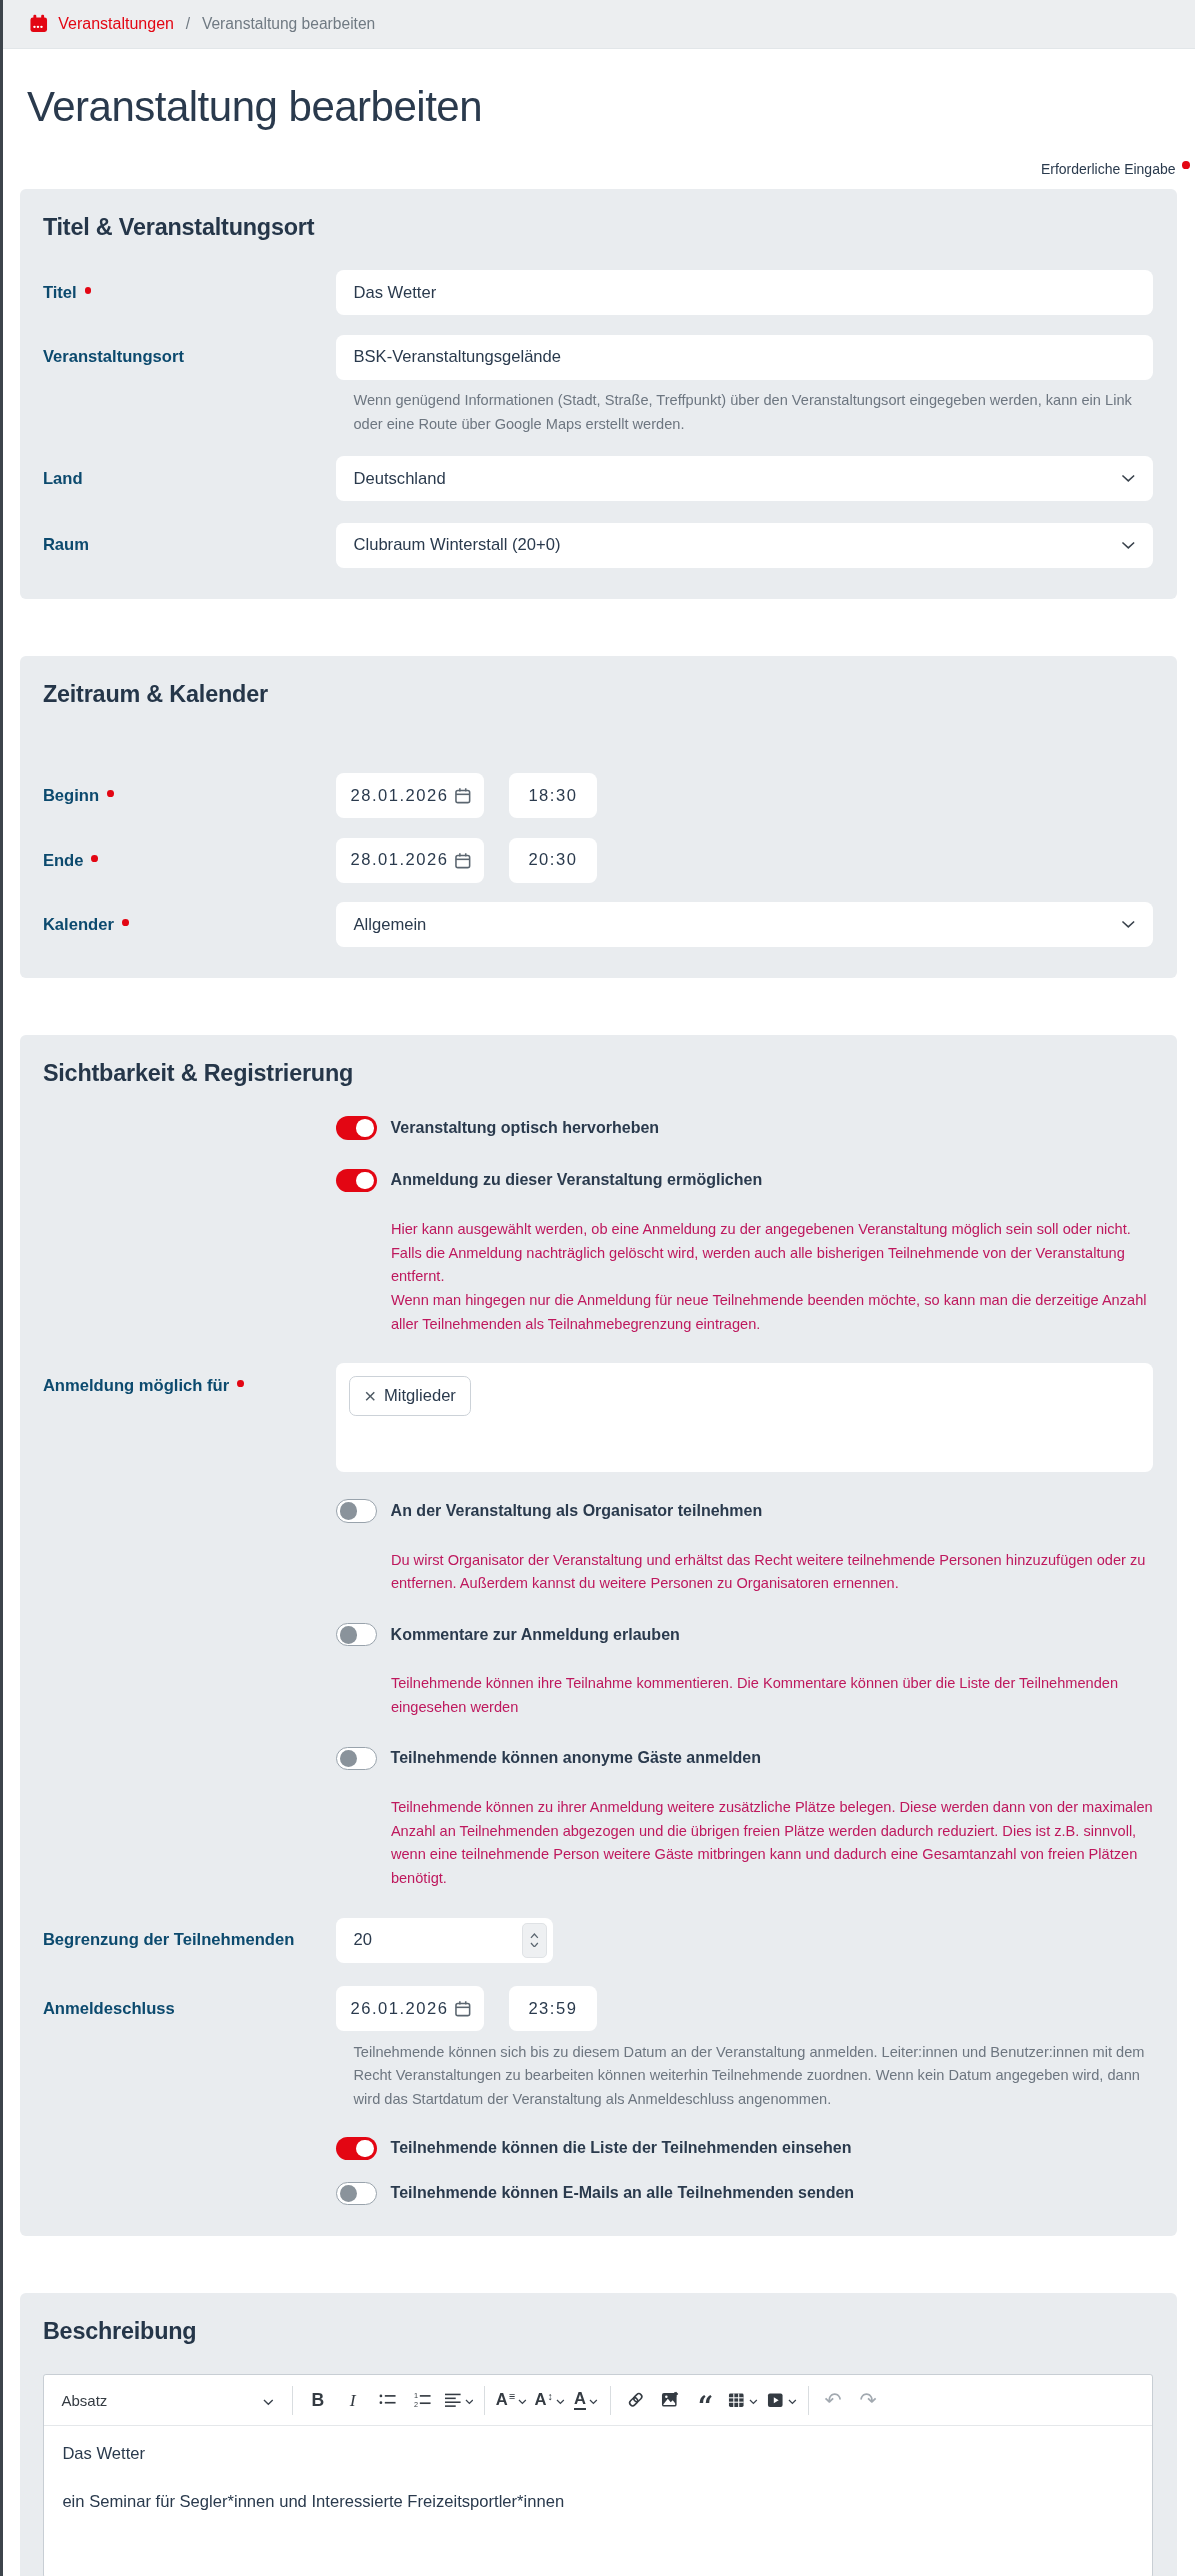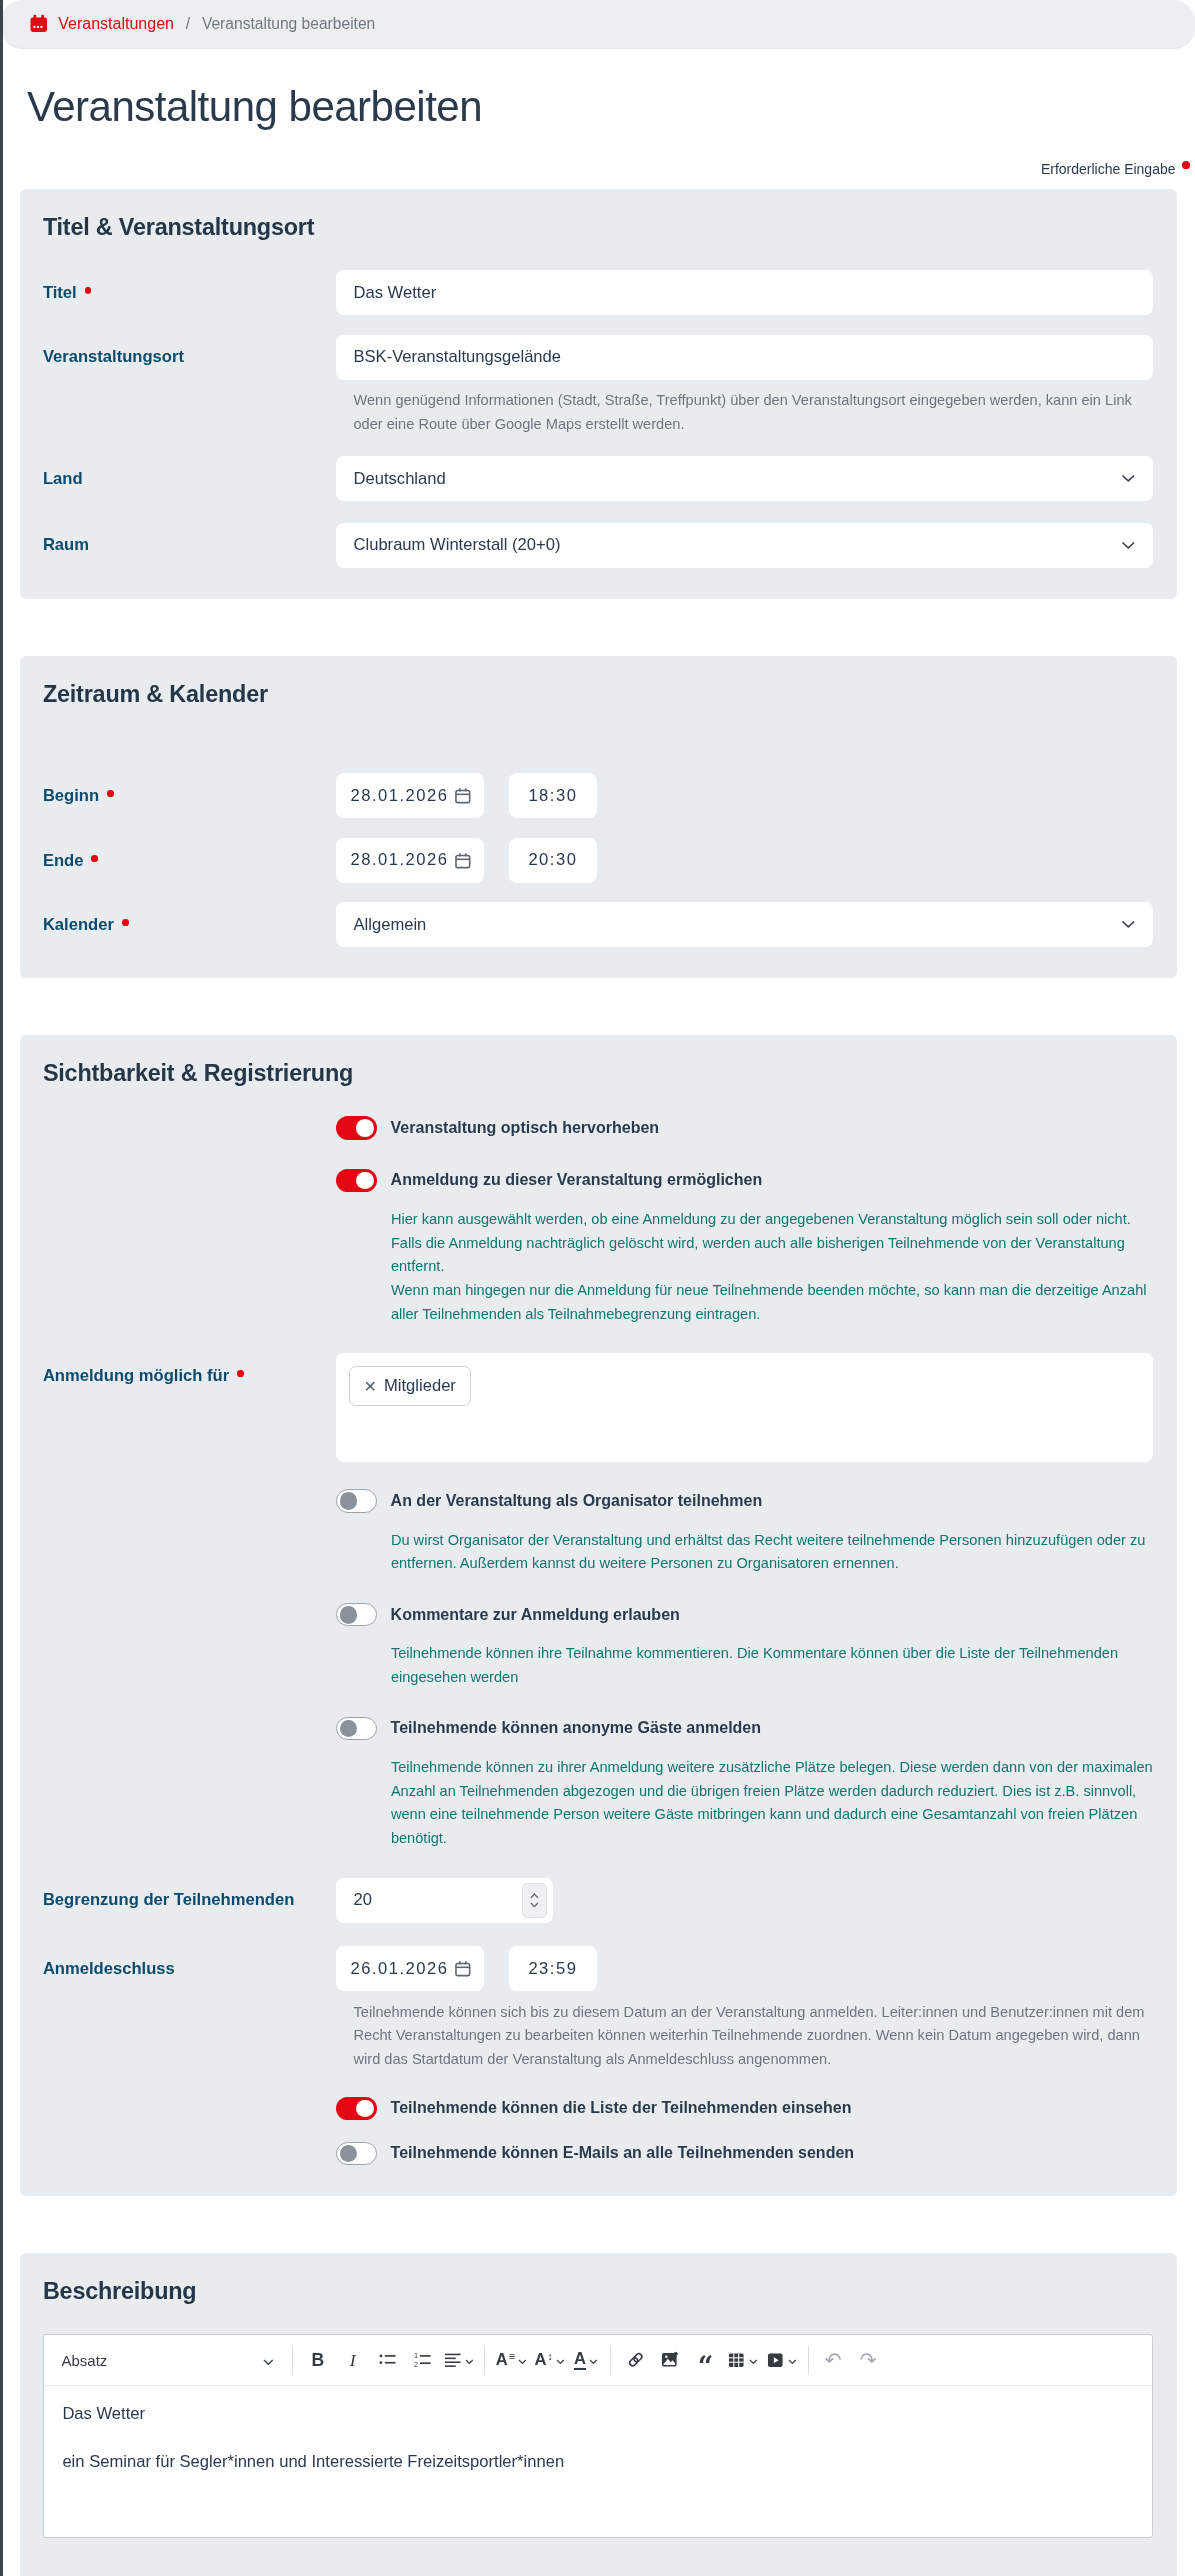--- a/index.html
+++ b/index.html
@@ -4,21 +4,21 @@
 <style>
   * { box-sizing: border-box; margin: 0; padding: 0; }
   html,body { width:1196px; }
   body {
     height:2576px; overflow:hidden; position:relative;
     background:#fff; font-family:"Liberation Sans", sans-serif;
     color:#2b3b4d;
   }
   .left-strip{position:absolute;left:0;top:0;width:2.9px;height:100%;background:#3d444b;}
   
-  .topbar{height:49px;background:#eceef0;border-bottom:1px solid #e2e6e9;display:flex;align-items:center;padding-left:29px;gap:9.8px;border-radius:23px;}
+  .topbar{height:49px;background:#eceef0;border-bottom:1px solid #e2e6e9;display:flex;align-items:center;padding-left:29px;gap:9.8px;}
   .crumb-root{color:#e30613;font-size:16px;text-decoration:none;}
   .crumb-sep{color:#707a83;font-size:15.6px;margin:0 2px;}
   .crumb-cur{color:#707a83;font-size:15.6px;}
   
   h1{font-size:42px;font-weight:300;color:#2a3a4d;margin:33px 0 0 27px;line-height:1.2;letter-spacing:-0.5px;}
   .required-hint{display:flex;justify-content:flex-end;align-items:center;margin:29px 5.9px 11.7px 0;font-size:14px;color:#2a3a4d;}
   .dot{display:inline-block;width:7.8px;height:7.8px;border-radius:50%;background:#e30613;margin-left:6.8px;transform:translateY(-3.9px);}
   .dot.sm{width:6.8px;height:6.8px;margin-left:7.8px;}
   
   .card{margin:0 19.5px 57px 19.5px;width:1157px;background:#e9ecef;border-radius:5.9px;padding:25px 23.4px 31px 23.4px;}
@@ -31,21 +31,21 @@
   .chev svg{display:block;}
   .help{font-size:14.6px;color:#6d7680;line-height:1.62;margin-top:9.8px;padding-left:17.6px;max-width:810px;}
   
   .trow{display:flex;align-items:center;}
   .toggle{width:41px;height:23.4px;border-radius:12.7px;position:relative;flex-shrink:0;}
   .toggle.on{background:#e30613;}
   .toggle.on::after{content:"";position:absolute;right:2.9px;top:2.9px;width:17.6px;height:17.6px;border-radius:50%;background:#fff;}
   .toggle.off{background:#fff;border:1px solid #99a3ac;}
   .toggle.off::after{content:"";position:absolute;left:2.9px;top:2px;width:17.6px;height:17.6px;border-radius:50%;background:#8a939b;}
   .tlabel{font-weight:700;font-size:16px;color:#2a3a4d;margin-left:13.7px;}
-  .thelp{font-size:14.6px;color:#0f766e;line-height:1.62;margin:16px 0 0 55px;max-width:790px;}
+  .thelp{font-size:14.6px;color:#be185d;line-height:1.62;margin:26px 0 0 55px;max-width:790px;}
   .mb28{margin-bottom:27px;} .mb26{margin-bottom:25px;} .mb22{margin-bottom:21.5px;}
   
   .date-input{background:#fff;border-radius:7.8px;height:45px;width:148px;display:flex;align-items:center;justify-content:space-between;padding:0 12.7px 0 14.6px;font-size:16.6px;letter-spacing:1.5px;color:#2a3a4d;}
   .time-input{background:#fff;border-radius:7.8px;height:45px;width:88px;display:flex;align-items:center;justify-content:center;font-size:16.6px;letter-spacing:1.5px;color:#2a3a4d;}
   .dt-group{display:flex;gap:25px;}
   .number-input{background:#fff;border-radius:7.8px;height:45px;width:217px;display:flex;align-items:center;justify-content:space-between;padding:0 5.9px 0 17.6px;font-size:16.6px;color:#2a3a4d;}
   .spinner{width:25px;height:35px;background:#eef0f2;border:1px solid #dfe2e5;border-radius:4.9px;display:flex;flex-direction:column;align-items:center;justify-content:center;gap:2.9px;}
   
   .multiselect{background:#fff;border-radius:7.8px;min-height:109px;padding:12.7px;}
   .tag{display:inline-flex;align-items:center;gap:7.8px;background:#fff;border:1px solid #ccd2d8;border-radius:6.8px;padding:8.8px 14.6px;font-size:16.6px;color:#2a3a4d;}

